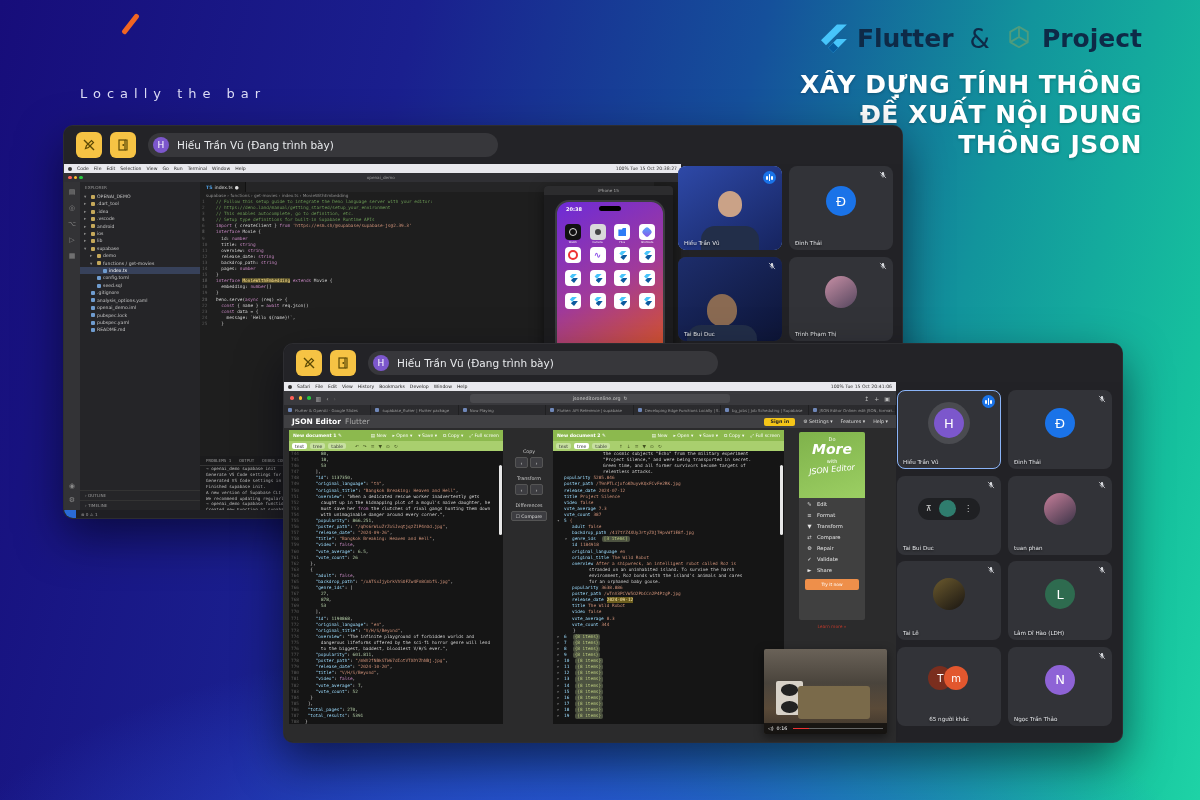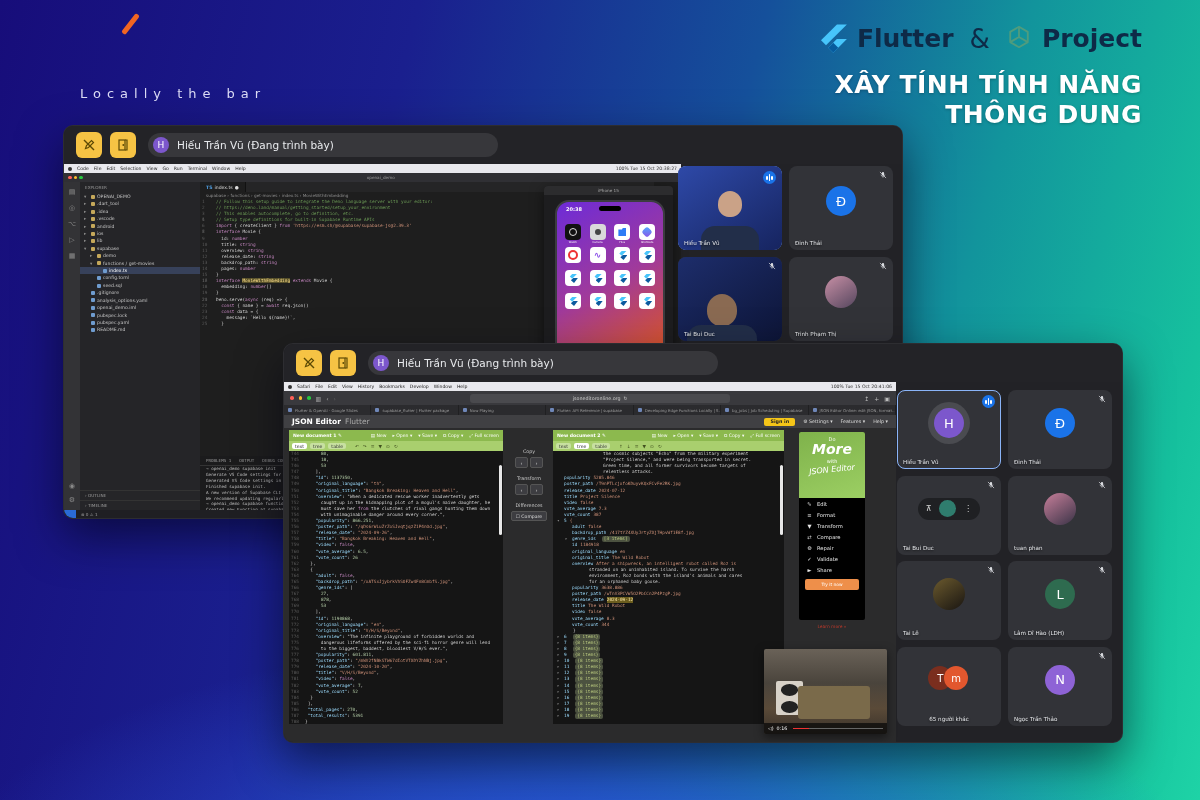--- a/index.html
+++ b/index.html
@@ -167,21 +167,21 @@
   .cmpbtn{background:#3d3d41;border:1px solid #555;border-radius:2px;padding:1.5px 4px;font-size:4.6px;color:#ddd}
   .trow{display:flex;gap:3px;font-size:4.4px;line-height:6.1px;white-space:nowrap;color:#cfcfcf;padding-left:4px}
   .trow[data-ind="1"]{padding-left:12px}.trow[data-ind="2"]{padding-left:20px}.trow[data-ind="3"]{padding-left:34px}
   .trow .tk{color:#9cdcfe}
   .trow .tv{color:#ce9178}
   .trow[data-hl="true"] .tv{background:#6b5d1e;color:#ffe9a8}
   .trow .tbadge:not(:empty){background:#4c5240;color:#b9c97e;border-radius:2px;padding:0 2px}
   .trow .tarr{color:#8a8a8a;width:4px}
 
   
-  .ad{position:absolute;width:66px;background:#000000;border-radius:2px;overflow:hidden}
+  .ad{position:absolute;width:66px;background:#404040;border-radius:2px;overflow:hidden}
   .ad-head{height:62px;background:linear-gradient(160deg,#7fb24b,#9ccf63);color:#fff;text-align:center;padding-top:4px}
   .ad-do{font-size:5px;opacity:.9}
   .ad-more{font-size:14px;font-weight:bold;font-style:italic;line-height:14px}
   .ad-with{font-size:5px;margin-top:2px}
   .ad-je{font-size:8px;font-style:italic;transform:rotate(-6deg);margin-top:1px}
   .ad-feat{display:flex;align-items:center;gap:4px;color:#e8e8e8;font-size:5.2px;padding:2.5px 7px}
   .ad-feat .g{width:7px;text-align:center}
   .ad-cta{margin:4px 6px 6px;background:#ee8f4a;border-radius:2px;color:#fff;font-size:4.4px;text-align:center;padding:3px 2px;line-height:5px}
   .ad-link{position:absolute;font-size:4.4px;color:#c0392b;text-align:center}
 
@@ -219,22 +219,23 @@
     <span class="amp">&amp;</span>
     <svg width="26" height="26" viewBox="0 0 24 24">
       <g stroke="#4f9c7e" stroke-width="1.7" fill="none" stroke-linejoin="round">
         <path d="M12 2.6l8.1 4.7v9.4L12 21.4l-8.1-4.7V7.3z"></path>
         <path d="M12 2.6v9.4M12 12l8.1 4.7M12 12L3.9 16.7"></path>
       </g>
     </svg>
     <span class="partner-name">Project</span>
   </div>
   <div class="abs headline">
-    <div>XÂY TÍNH TÍNH NĂNG</div>
-    <div>THÔNG DUNG</div>
+    <div>XÂY DỰNG TÍNH THÔNG</div>
+    <div>ĐỀ XUẤT NỘI DUNG</div>
+    <div>THÔNG JSON</div>
   </div>
 
   <div class="abs window" style="left:63px;top:125px;width:838px;height:392px">
     <div class="meet-head">
       <div class="ybtn" style="left:12px">
         <svg width="14" height="14" viewBox="0 0 14 14">
           <path d="M3.5 10.5l1-3 5-5 2 2-5 5z" fill="none" stroke="#5d4a05" stroke-width="1.2"></path>
           <path d="M2 2l10 10" stroke="#5d4a05" stroke-width="1.4"></path>
         </svg>
       </div>

